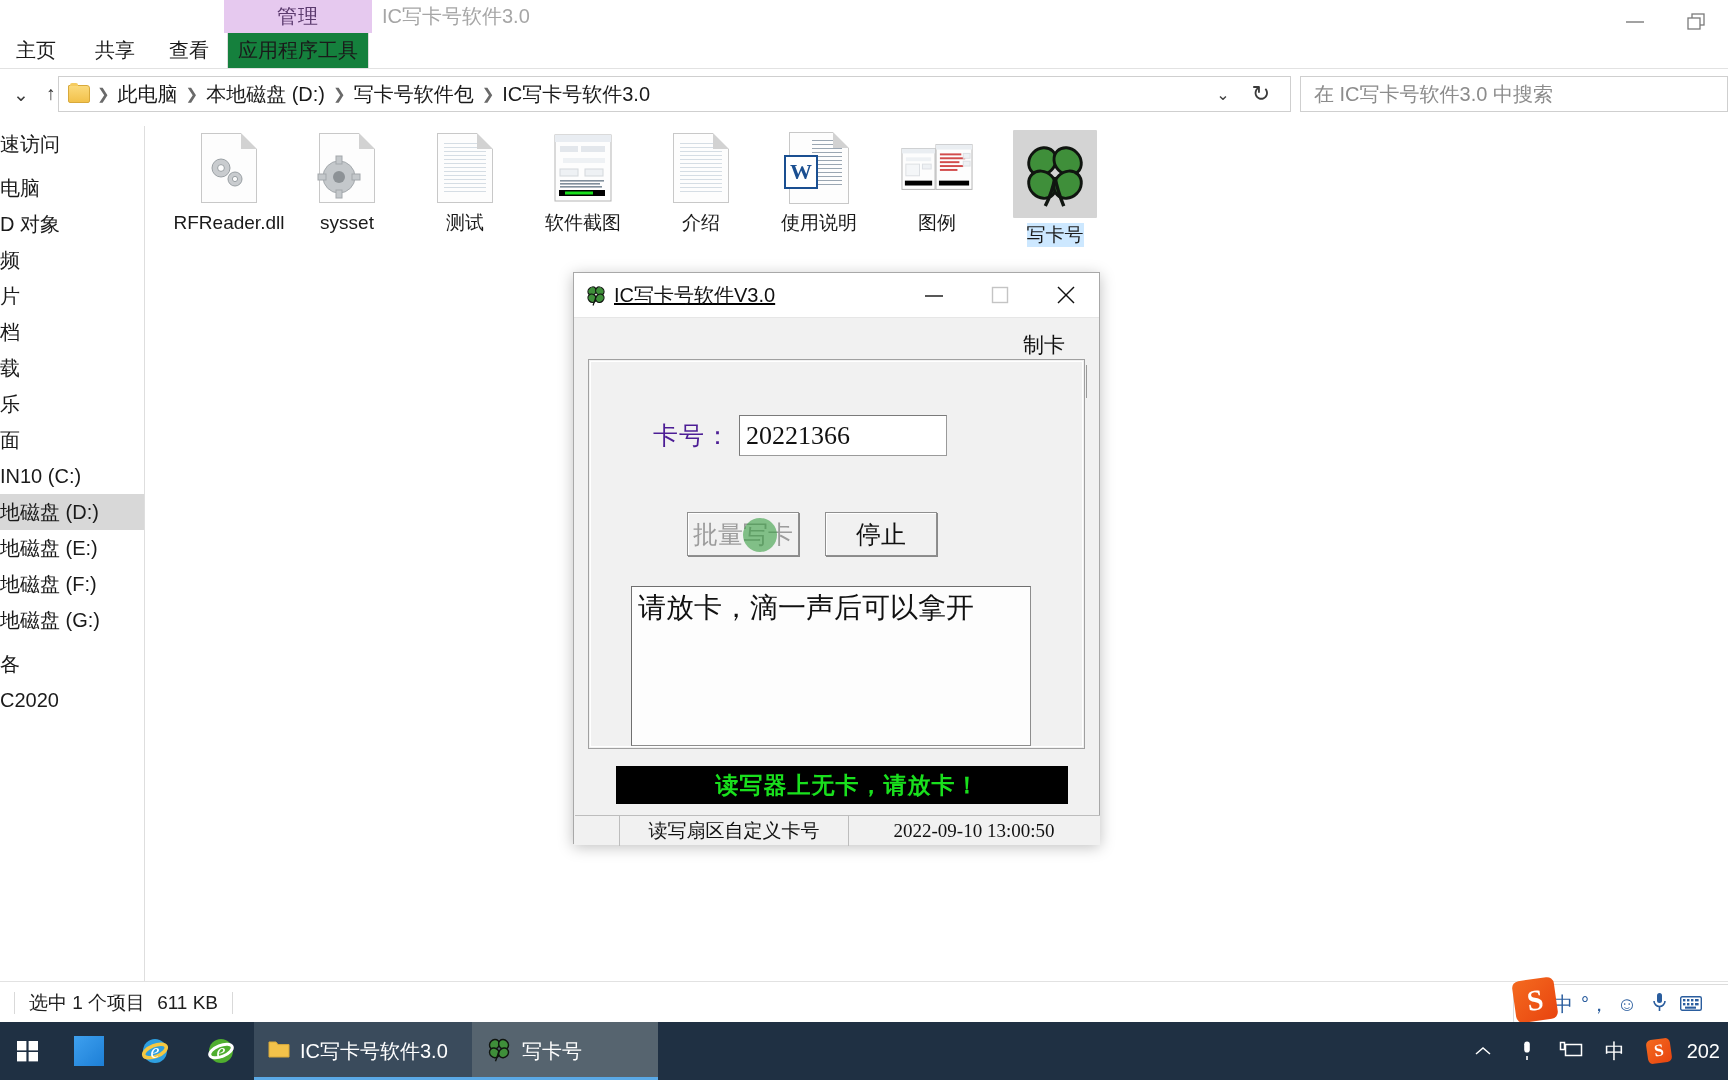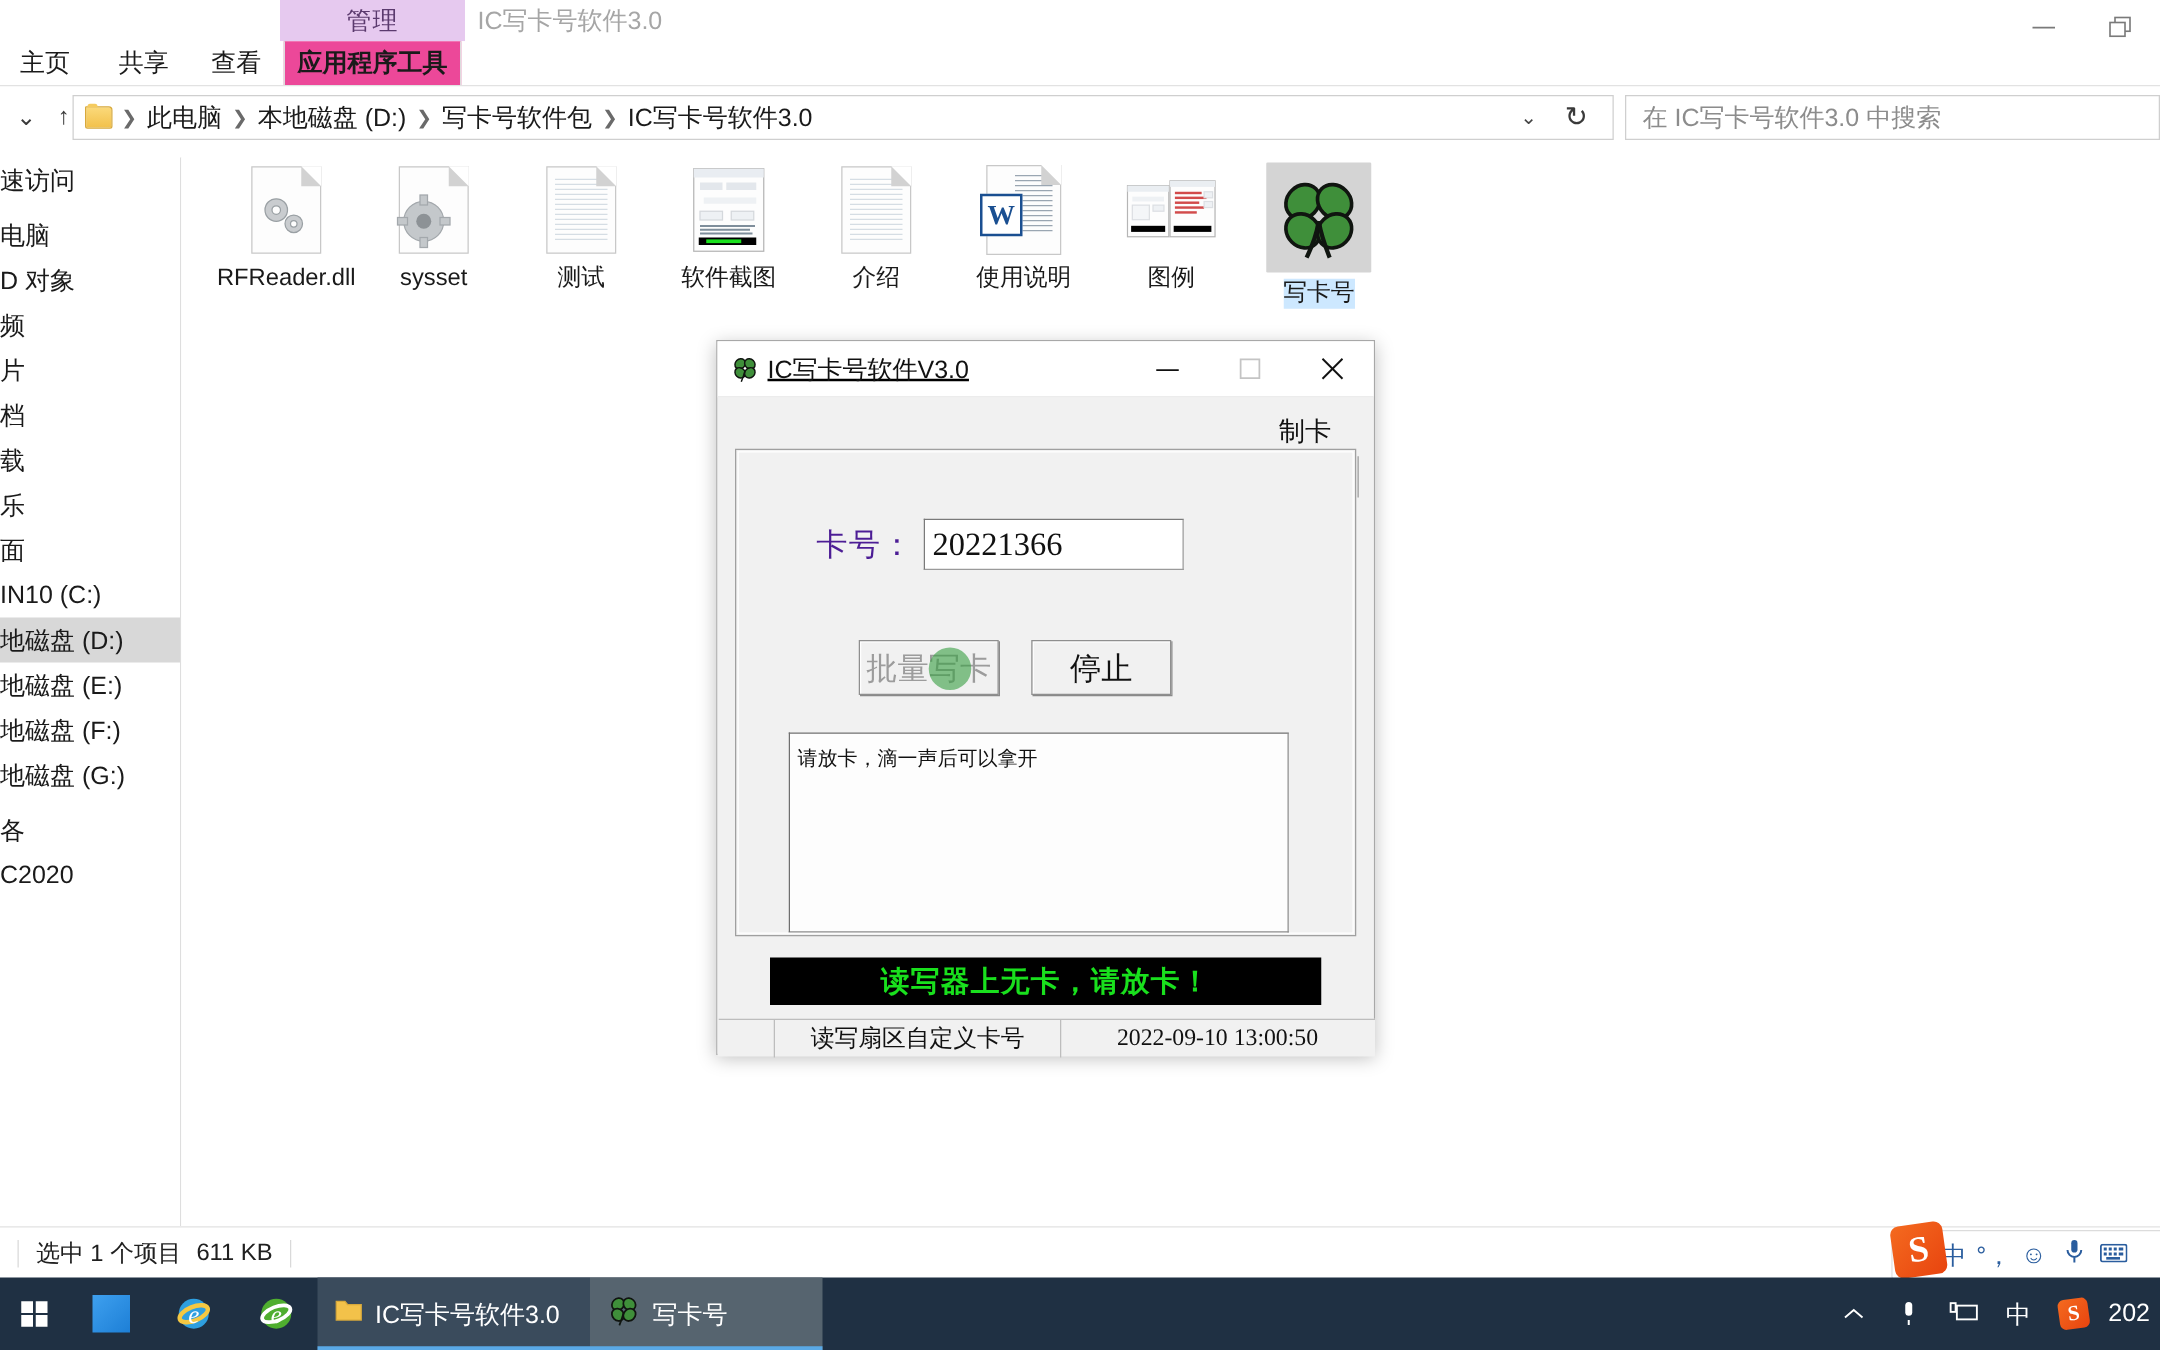--- a/index.html
+++ b/index.html
@@ -82,24 +82,23 @@
   }
   .rtab {
     position: absolute;
     top: 0; height: 35px;
     display: flex; align-items: center;
     font-size: 20px;
     color: #1a1a1a;
     padding: 0 10px;
   }
   .rtab.active {
-    background: #ec4899;
+    background: #15803d;
     border-left: 1px solid #dcdcdc;
     border-right: 1px solid #dcdcdc;
-    font-weight: bold;
   }
 
   
   .addr-row {
     position: absolute;
     left: 0; top: 70px;
     width: 1728px; height: 48px;
     background: #ffffff;
     display: flex;
     align-items: center;
@@ -535,39 +534,40 @@
   .log-box {
     position: absolute;
     left: 42px; top: 226px;
     width: 400px; height: 160px;
     background: #fdfdfd;
     border: 1px solid #8d8d8d;
     border-top-color: #6f6f6f;
     border-left-color: #6f6f6f;
     box-sizing: border-box;
     padding: 4px 6px;
-    font-size: 16px;
+    font-size: 28px;
     color: #111;
     font-family: "Liberation Serif", "DejaVu Serif", serif;
     line-height: 34px;
   }
 
   .led {
     position: absolute;
     left: 42px; top: 448px;
     width: 441px; height: 38px;
     background: #000000;
     display: flex;
     align-items: center;
     justify-content: center;
     color: #19e01d;
     font-size: 23px;
     font-weight: bold;
     letter-spacing: 1px;
     font-family: "Liberation Serif", "DejaVu Serif", serif;
+    padding-left: 11px;
   }
 
   .dlg-status {
     position: absolute;
     left: 1px; bottom: 0px;
     width: 525px; height: 30px;
     background: #f1f1f1;
     border-top: 1px solid #bdbdbd;
     display: flex;
     align-items: center;

